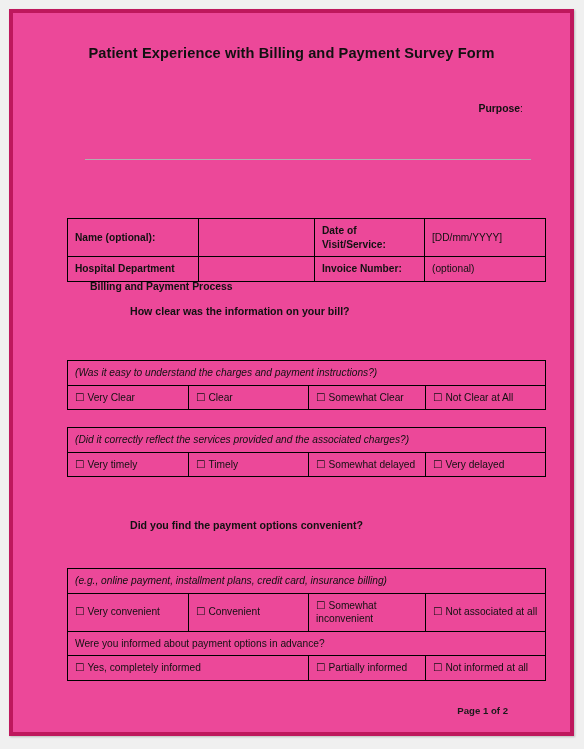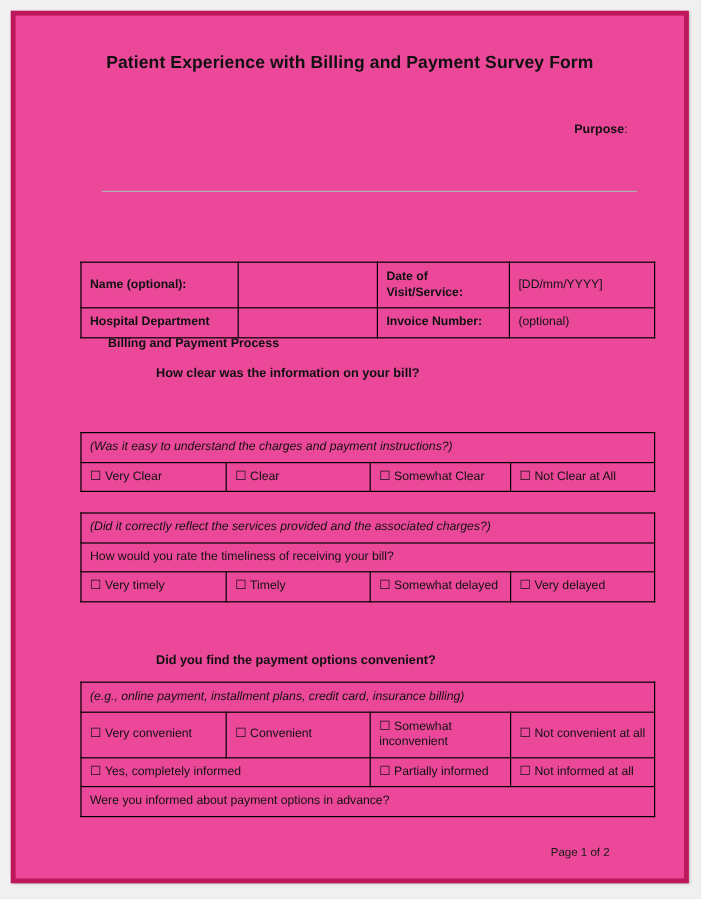--- a/index.html
+++ b/index.html
@@ -115,21 +115,21 @@
     font-size: 10.6px;
     color: #111;
     margin-left: 40px;
   }
 
   .footer {
     position: absolute;
     right: 62px;
     top: 692px;
     font-size: 9.6px;
-    font-weight: normal;
+    font-weight: bold;
     color: #1a1a1a;
   }
 </style>
 </head>
 <body>
 
 <div class="page-shadow">
   <div class="page-inner">
 
     <div class="doc-title">Patient Experience with Billing and Payment Survey Form</div>
@@ -196,57 +196,54 @@
         <col style="width:121px;">
         <col style="width:120px;">
         <col style="width:117px;">
         <col style="width:120px;">
       </colgroup>
       <tbody>
         <tr>
           <td class="prompt" colspan="4">(Did it correctly reflect the services provided and the associated charges?)</td>
         </tr>
         <tr>
-          <td class="question-row" colspan="4">How would you rate the timeliness of receiving your bill?</td>
-        </tr>
-        <tr>
           <td><span class="cb">☐</span><span>Very timely</span></td>
           <td><span class="cb">☐</span><span>Timely</span></td>
           <td><span class="cb">☐</span><span>Somewhat delayed</span></td>
           <td><span class="cb">☐</span><span>Very delayed</span></td>
         </tr>
       </tbody>
     </table>
 
-    <div class="question" style="top:531px;">Did you find the payment options convenient?</div>
+    <div class="question" style="top:506px;">Did you find the payment options convenient?</div>
 
     <table class="tbl" style="left:54px; top:555px; width:478px;padding-left:28px;">
       <colgroup>
         <col style="width:121px;">
         <col style="width:120px;">
         <col style="width:117px;">
         <col style="width:120px;">
       </colgroup>
       <tbody>
         <tr>
           <td class="prompt" colspan="4">(e.g., online payment, installment plans, credit card, insurance billing)</td>
         </tr>
         <tr>
           <td><span class="cb">☐</span><span>Very convenient</span></td>
           <td><span class="cb">☐</span><span>Convenient</span></td>
           <td><span class="cb">☐</span><span>Somewhat inconvenient</span></td>
-          <td><span class="cb">☐</span><span>Not convenient at all</span></td>
+          <td><span class="cb">☐</span><span>Not associated at all</span></td>
+        </tr>
+        <tr>
+          <td class="question-row" colspan="4">Were you informed about payment options in advance?</td>
         </tr>
         <tr>
           <td colspan="2" style="width:161px;"><span class="cb">☐</span><span>Yes, completely informed</span></td>
           <td><span class="cb">☐</span><span>Partially informed</span></td>
           <td><span class="cb">☐</span><span>Not informed at all</span></td>
         </tr>
-        <tr>
-          <td class="question-row" colspan="4">Were you informed about payment options in advance?</td>
-        </tr>
       </tbody>
     </table>
 
     <div class="footer">Page 1 of 2</div>
 
   </div>
 </div>
 
 </body></html>

